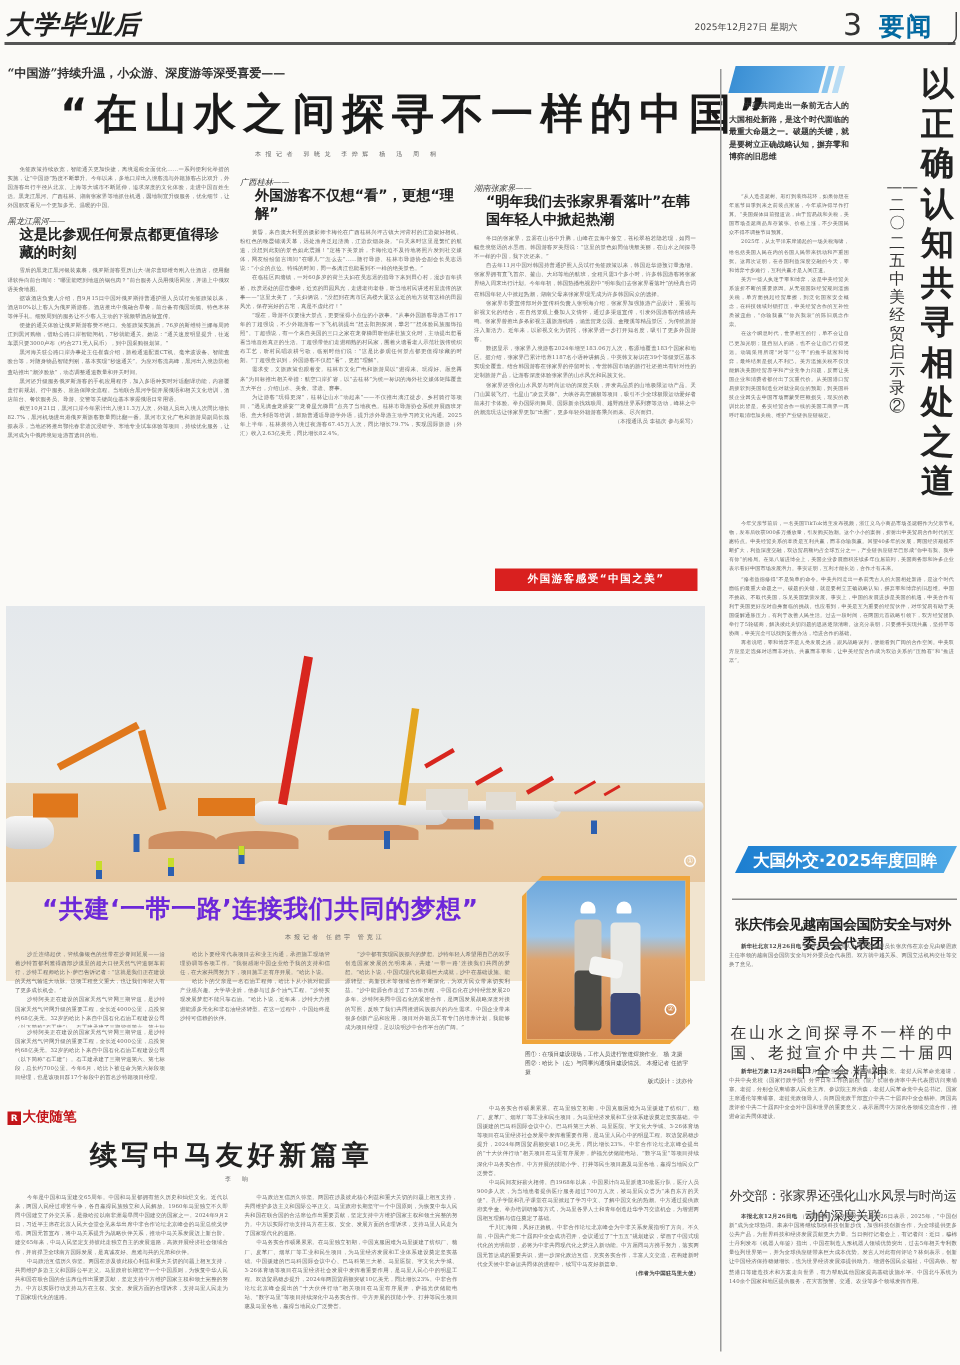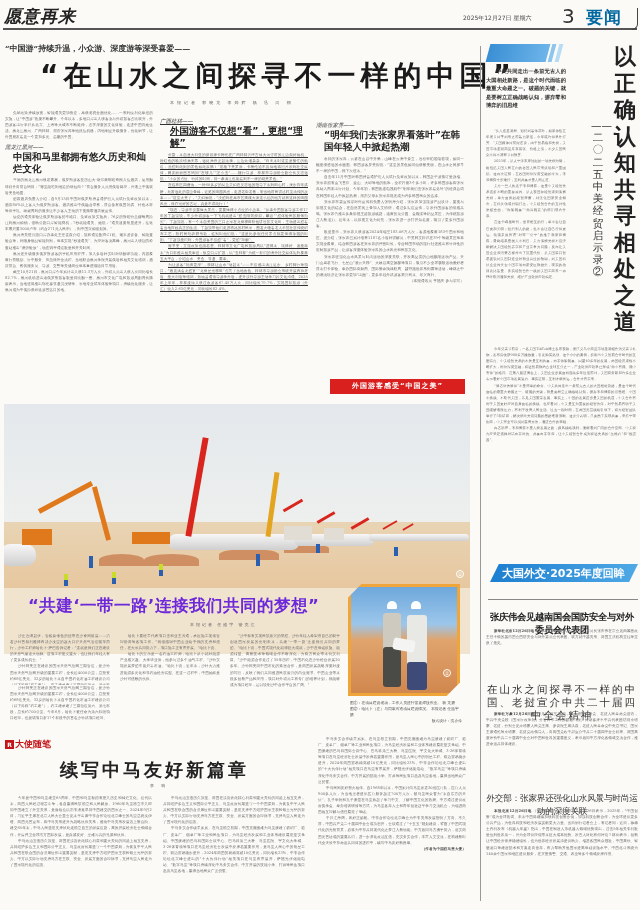--- a/index.html
+++ b/index.html
@@ -20,21 +20,21 @@
   
   #kicker { left: 5px; top: 43px; font-size: 8px; font-weight: bold; color: #333; }
   #main-title { left: 40px; top: 57px; font-size: 28px; font-weight: bold; color: #1a1a1a; font-family: "DejaVu Sans", sans-serif; letter-spacing: 5px; }
   #byline { left: 170px; top: 100px; font-size: 4px; color: #666; letter-spacing: 3px; }
 
   .col { width: 148px; }
   .sub-kicker { font-size: 5.5px; font-style: italic; color: #444; }
   .sub-title { font-size: 9.5px; font-weight: bold; color: #222; font-family: "DejaVu Sans", sans-serif; line-height: 12px; }
 
   #col1 { left: 5px; top: 110px; }
-  #col2 { left: 160px; top: 110px; text-decoration: underline; }
+  #col2 { left: 160px; top: 110px; }
   #col3 { left: 316px; top: 110px; }
 
   #col-rule { left: 480px; top: 46px; width: 1px; height: 855px; background: #999; }
 
   
   #red-banner { left: 330px; top: 379px; width: 135px; height: 15px; background: #d9201f; color: #fff; font-size: 7px; font-weight: bold; text-align: center; line-height: 15px; font-family: "DejaVu Sans", sans-serif; letter-spacing: 1px; }
 
   
   #photo-bg { left: 4px; top: 404px; width: 466px; height: 250px; background: #f1e4cf; }
   #photo-main { left: 4px; top: 404px; width: 466px; height: 184px; overflow: hidden; }
@@ -91,38 +91,38 @@
   #news1-body { left: 486px; top: 628px; width: 152px; }
   #news2-title { left: 486px; top: 683px; width: 152px; letter-spacing: 2px; font-family: "DejaVu Serif", serif; font-weight: normal; color: #333; }
   #news2-body { left: 486px; top: 711px; width: 152px; }
   #news3-title { left: 486px; top: 792px; width: 152px; font-size: 8.6px; letter-spacing: -0.2px; font-weight: normal; color: #333; }
   #news3-body { left: 486px; top: 808px; width: 152px; }
   .dateline { font-weight: bold; color: #444; }
 </style>
 </head>
 <body>
 
-<div id="masthead-logo" class="abs">愿意再来</div>
+<div id="masthead-logo" class="abs">大学毕业后</div>
 <div id="masthead-rule" class="abs"></div>
 <div id="date-line" class="abs">2025年12月27日  星期六</div>
 <div id="page-num" class="abs">3</div>
 <div id="section-name" class="abs">要闻</div>
 <div id="section-bracket" class="abs"></div>
 
 <div id="kicker" class="abs">“中国游”持续升温，小众游、深度游等深受喜爱——</div>
 <div id="main-title" class="abs">“在山水之间探寻不一样的中国”</div>
 <div id="byline" class="abs">本报记者  郭晓龙  李烨辉  杨 迅  周 桐</div>
 
 <div id="col1" class="abs col">
   <div class="body-text">
       <p>免签政策持续放宽，智能通关更加快捷，离境退税全面优化……一系列便利化举措的实施，让“中国游”热度不断攀升。今年以来，多地口岸出入境客流与外籍旅客占比双升，外国游客出行半径从北京、上海等大城市不断延伸，追求深度的文化体验，走进中国百姓生活。黑龙江黑河、广西桂林、湖南张家界等地抓住机遇，因地制宜升级服务，优化细节，让外国朋友看见一个更加多元、温暖的中国。</p>
     </div>
   <div style="height:4px"></div>
   <div class="sub-kicker">黑龙江黑河——</div>
-  <div class="sub-title" style="padding-left:8px">中国和马里都拥有悠久历史和灿烂文化</div>
+  <div class="sub-title" style="padding-left:8px">这是比参观任何景点都更值得珍藏的时刻</div>
   <div style="height:2px"></div>
   <div class="body-text">
     <p>雪后的黑龙江黑河银装素裹，俄罗斯游客亚历山大·谢尔盖耶维奇刚入住酒店，便用翻译软件向前台询问：“哪里能吃到地道的锅包肉？”前台服务人员用俄语回应，并递上中俄双语美食地图。</p>
     <p>据该酒店负责人介绍，自9月15日中国对俄罗斯持普通护照人员试行免签政策以来，酒店80%以上客人为俄罗斯游客。酒店推出中俄融合早餐，前台备有俄国玩偶、特色木杯等伴手礼。细致周到的服务让不少客人主动的下视频帮酒店做宣传。</p>
     <p>便捷的通关体验让俄罗斯游客赞不绝口。免签政策实施后，76岁的斯维特兰娜每周跨江到黑河购物，借助公路口岸智能闸机，7秒就能通关。她说：“通关速度明显提升，往返车票只要3000卢布（约合271元人民币），到中国采购很划算。”</p>
     <p>黑河海关驻公路口岸办事处主任崔森介绍，旅检通道配置CT机、毫米波设备、智能查验台等，对随身物品智能判别，基本实现“秒速通关”。为应对客流高峰，黑河出入境边防检查站推出“潮汐验放”，动态调整通道数量和开关时间。</p>
     <p>黑河还升级服务俄罗斯游客的手机应用程序，加入多语种实时对话翻译功能，内容覆盖行前规划、行中服务、应急保障全流程。当地联合黑河学院开展俄语和相关文化培训，酒店前台、餐饮服务员、导游、交警等关键岗位基本掌握俄语日常用语。</p>
     <p>截至10月21日，黑河口岸今年累计出入境11.3万人次，外籍人员出入境人次同比增长82.7%，黑河机场进出港俄罗斯旅客数量同比翻一番。黑河市文化广电和旅游局副局长魏振表示，当地还将推出鄂伦春非遗沉浸研学、寒地专业试车体验等项目，持续优化服务，让黑河成为中俄跨境短途游首选目的地。</p>
   </div>
 </div>

